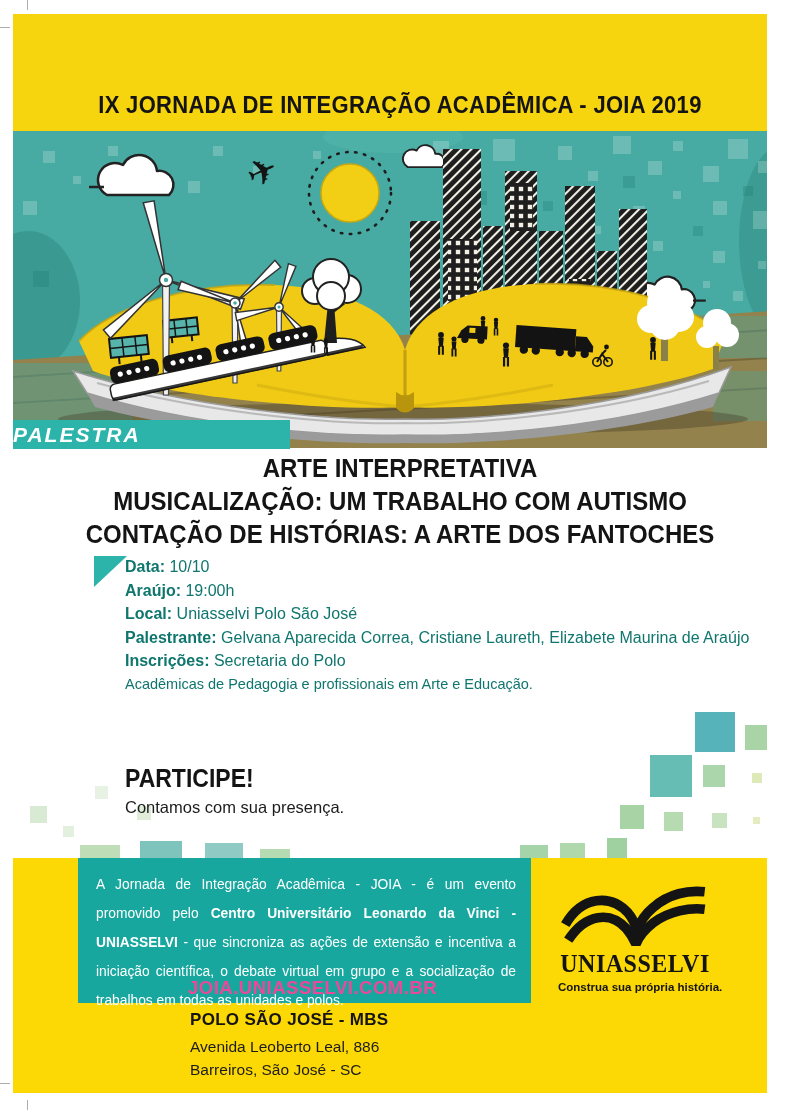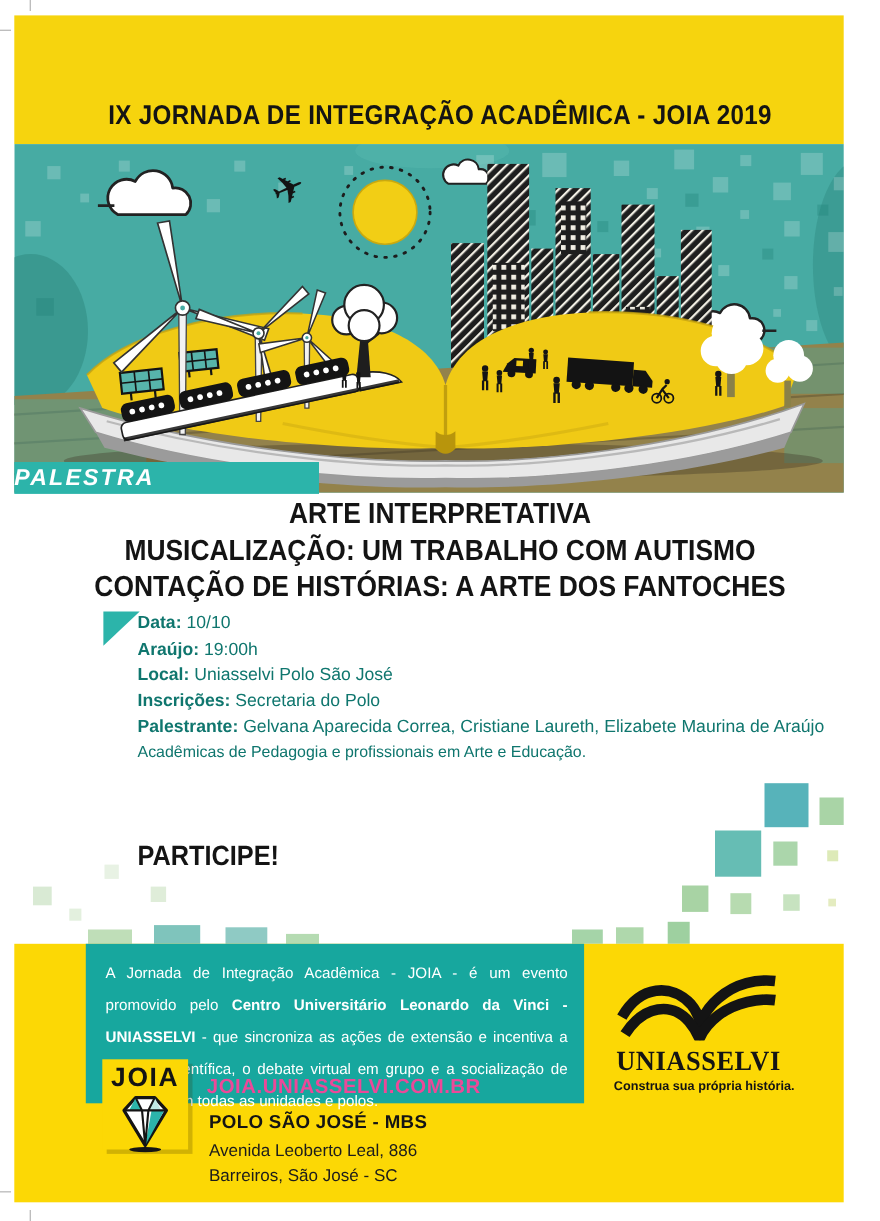--- a/index.html
+++ b/index.html
@@ -335,22 +335,22 @@
     <div>ARTE INTERPRETATIVA</div>
     <div>MUSICALIZAÇÃO: UM TRABALHO COM AUTISMO</div>
     <div>CONTAÇÃO DE HISTÓRIAS: A ARTE DOS FANTOCHES</div>
   </div>
 
   <div class="abs tri"></div>
   <div class="abs details">
     <div><b>Data:</b> <span>10/10</span></div>
     <div><b>Araújo:</b> <span>19:00h</span></div>
     <div><b>Local:</b> <span>Uniasselvi Polo São José</span></div>
+    <div><b>Palestrante:</b> <span>Gelvana Aparecida Correa, Cristiane Laureth, Elizabete Maurina de Araújo</span></div>
     <div><b>Inscrições:</b> <span>Secretaria do Polo</span></div>
-    <div><b>Palestrante:</b> <span>Gelvana Aparecida Correa, Cristiane Laureth, Elizabete Maurina de Araújo</span></div>
     <div class="details-note">Acadêmicas de Pedagogia e profissionais em Arte e Educação.</div>
   </div>
 
   <div class="sq" style="left:777px;top:672px;width:10px;height:40px;background:#5FB7B7;"></div>
   <div class="sq" style="left:695px;top:712px;width:40px;height:40px;background:#57B3BA;"></div>
   <div class="sq" style="left:745px;top:725px;width:25px;height:25px;background:#A9D4A6;"></div>
   <div class="sq" style="left:650px;top:755px;width:42px;height:42px;background:#66BDB4;"></div>
   <div class="sq" style="left:703px;top:765px;width:22px;height:22px;background:#ABD6AB;"></div>
   <div class="sq" style="left:752px;top:773px;width:10px;height:10px;background:#DDEAB8;"></div>
   <div class="sq" style="left:620px;top:805px;width:24px;height:24px;background:#A8D3A4;"></div>
@@ -364,36 +364,26 @@
   <div class="sq" style="left:63px;top:826px;width:11px;height:11px;background:#E3F0DE;"></div>
   <div class="sq" style="left:95px;top:786px;width:13px;height:13px;background:#E8F2E4;"></div>
   <div class="sq" style="left:137px;top:806px;width:14px;height:14px;background:#DFEDD9;"></div>
   <div class="sq" style="left:80px;top:845px;width:40px;height:13px;background:#BFDEB8;"></div>
   <div class="sq" style="left:140px;top:841px;width:42px;height:17px;background:#7FC4BC;"></div>
   <div class="sq" style="left:205px;top:843px;width:38px;height:15px;background:#8FCAC4;"></div>
   <div class="sq" style="left:260px;top:849px;width:30px;height:9px;background:#B5DBB2;"></div>
   <div class="sq" style="left:520px;top:845px;width:28px;height:13px;background:#A5D4A8;"></div>
 
   <div class="abs participe">PARTICIPE!</div>
+  <div class="abs presenca">Contamos com sua presença.</div>
 
   <div class="abs band-footer"></div>
   <div class="abs teal-box"></div>
   <div class="abs about"><span>A Jornada de Integração Acadêmica - JOIA - é um evento promovido pelo </span><b>Centro Universitário Leonardo da Vinci - UNIASSELVI</b><span> - que sincroniza as ações de extensão e incentiva a iniciação científica, o debate virtual em grupo e a socialização de trabalhos em todas as unidades e polos.</span></div>
 
-  <div class="abs joia-box">
-    <div class="joia-word">JOIA</div>
-    <svg width="58" height="54" viewBox="0 0 60 56">
-      <path d="M10,16 L21,4 H39 L50,16 L30,49 Z" fill="#fff" stroke="#141414" stroke-width="3" stroke-linejoin="round"></path>
-      <polygon points="21,4 15,16 27,16" fill="#2CB4AA"></polygon>
-      <polygon points="33,16 39,4 45,16" fill="#BFE8E4"></polygon>
-      <polygon points="30,49 36,16 48,16" fill="#2CB4AA"></polygon>
-      <path d="M10,16 H50 M21,4 L27,16 L30,49 L33,16 L39,4" fill="none" stroke="#141414" stroke-width="2" stroke-linejoin="round"></path>
-      <ellipse cx="30" cy="53" rx="15" ry="2.5" fill="#141414"></ellipse>
-    </svg>
-  </div>
 
   <div class="abs site-url">JOIA.UNIASSELVI.COM.BR</div>
 
   <div class="abs addr">
     <div class="addr-title">POLO SÃO JOSÉ - MBS</div>
     <div class="addr-line" style="margin-top:5px;">Avenida Leoberto Leal, 886</div>
     <div class="addr-line">Barreiros, São José - SC</div>
   </div>
 
   <div class="abs uni">

